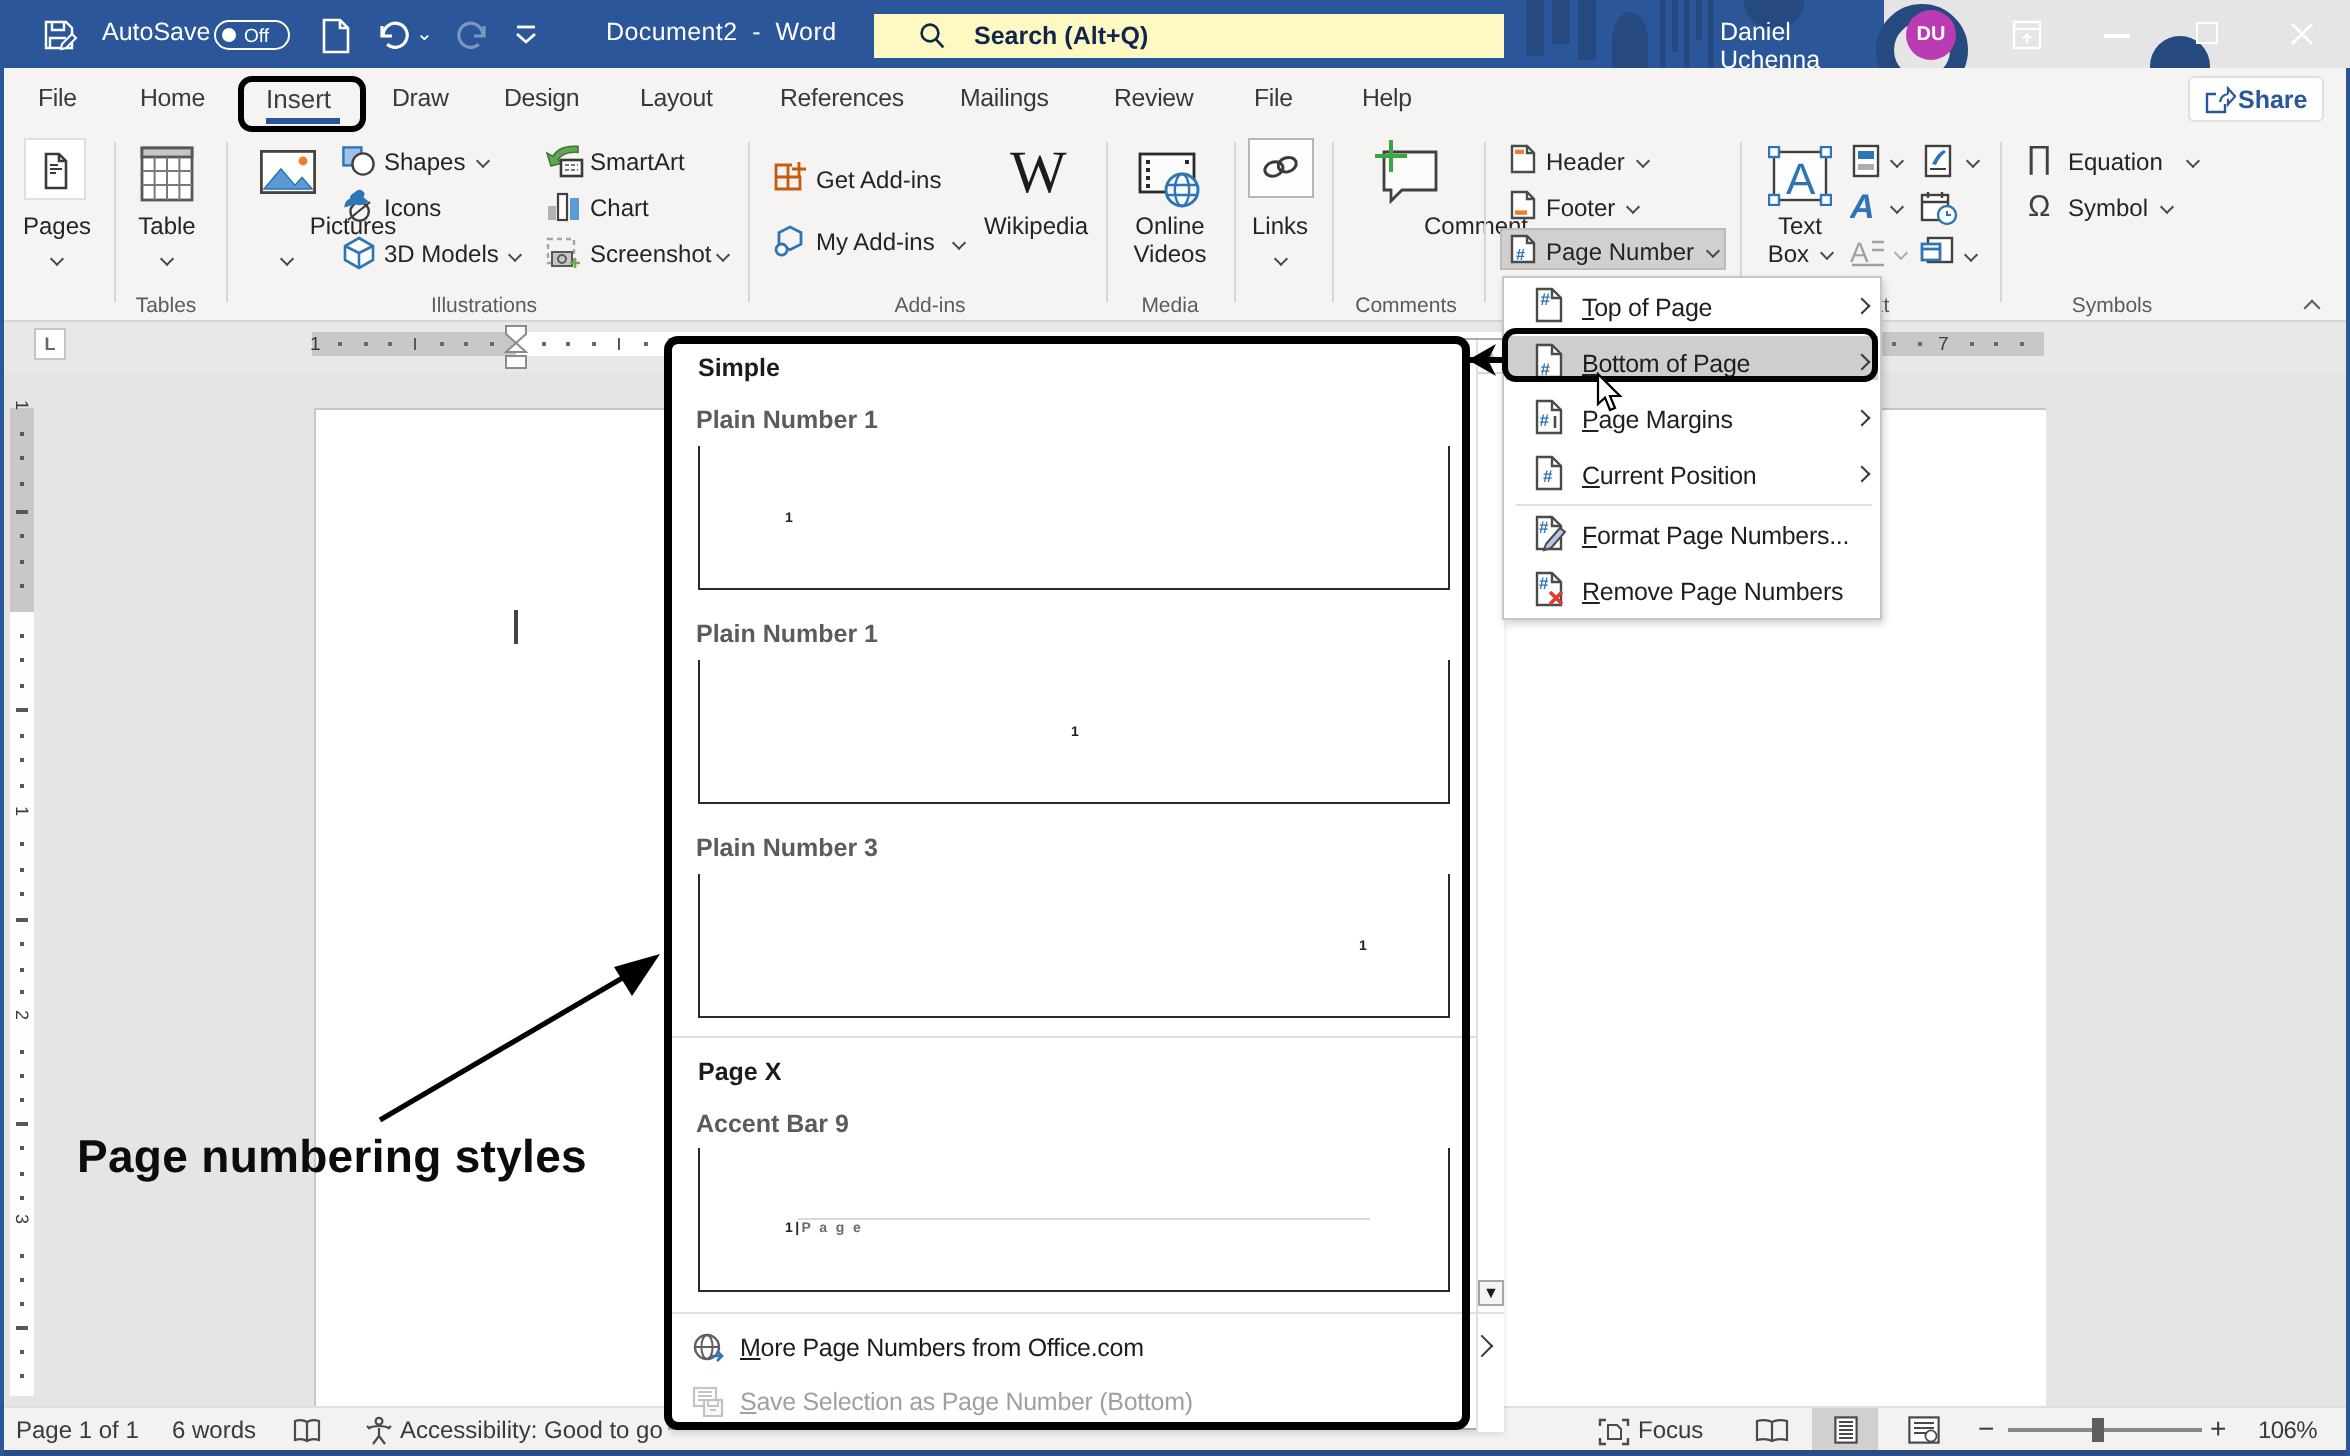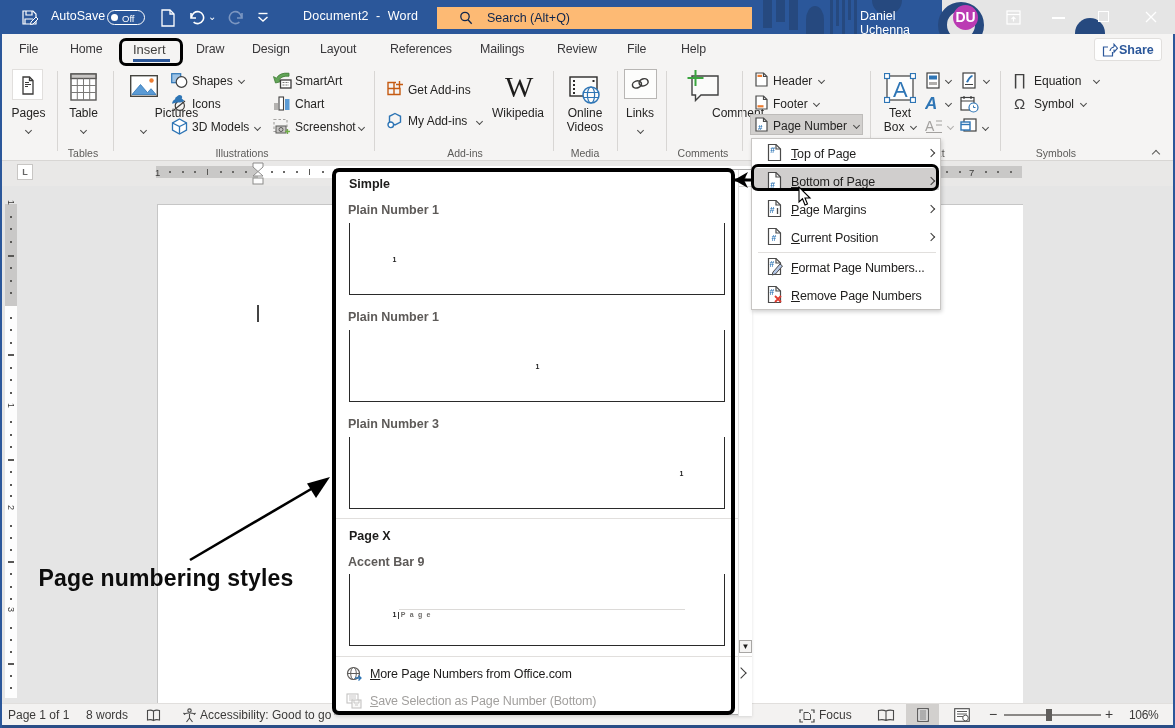--- a/index.html
+++ b/index.html
@@ -2,25 +2,25 @@
 <html><head>
 <meta charset="utf-8">
 <style>
   * { margin:0; padding:0; box-sizing:border-box; }
   html,body { width:1175px; height:728px; overflow:hidden; }
   body { font-family:"Liberation Sans", sans-serif; position:relative; background:#e5e5e5; }
   .abs { position:absolute; }
   
   #titlebar { left:0; top:0; width:942px; height:34px; background:#2b579a; color:#fff; }
   .tbdeco { position:absolute; background:#26497f; }
-  #searchbox { position:absolute; left:437px; top:7px; width:315px; height:22px; background:#fdba74; }
+  #searchbox { position:absolute; left:437px; top:7px; width:315px; height:22px; background:#fef9c3;font-weight:bold; }
   #searchbox span { position:absolute; left:50px; top:4px; font-size:12.5px; color:#10264d; }
   #doctitle { position:absolute; left:303px; top:9px; font-size:12.5px; color:#fff; letter-spacing:.2px;}
   #autosave { position:absolute; left:51px; top:9px; font-size:12.5px; color:#fff; }
-  #du { position:absolute; left:953px; top:5px; width:25px; height:25px; border-radius:50%; background:#bb3bb3; color:#fff; font-size:14px; font-weight:bold; text-align:center; line-height:25px; }
+  #du { position:absolute; left:953px; top:5px; width:25px; height:25px; border-radius:50%; background:#bb3bb3; color:#fff; font-size:10px; font-weight:bold; text-align:center; line-height:25px; }
   #dname { position:absolute; left:860px; top:9px; font-size:12.5px; color:#fff; }
   
   #tabrow { left:0; top:34px; width:1175px; height:30px; background:#f5f4f3; }
   .tab { position:absolute; top:8px; font-size:12.4px; color:#39383b; letter-spacing:-0.15px; }
   #instab { color:#3f3e3c; font-size:13px; letter-spacing:0; }
   #insul { position:absolute; left:133px; top:59px; width:37px; height:3px; background:#2b579a; }
   #sharebtn { position:absolute; left:1094px; top:38px; width:68px; height:23px; border:1px solid #e1dfdd; border-radius:3px; background:#fefefe; color:#2b579a; font-size:12.5px; font-weight:bold; }
   #sharebtn span { position:absolute; left:24px; top:4px; }
   
   #ribbon { left:0; top:64px; width:1175px; height:97px; background:#f5f4f3; border-bottom:1px solid #d8d6d4; }
@@ -425,21 +425,21 @@
     <div class="abs" style="left:5px;top:435px;width:2px;height:2px;background:#595856;"></div>
     <div class="abs" style="left:5px;top:447px;width:2px;height:2px;background:#595856;"></div>
     <div class="abs" style="left:3px;top:459px;width:6px;height:1.5px;background:#595856;"></div>
     <div class="abs" style="left:5px;top:471px;width:2px;height:2px;background:#595856;"></div>
     <div class="abs" style="left:5px;top:483px;width:2px;height:2px;background:#595856;"></div>
   </div>
   <div id="cursor"></div>
 </div>
 <div class="abs" id="statusbar">
   <span class="sitem" style="left:8px;">Page 1 of 1</span>
-  <span class="sitem" style="left:86px;">8 words</span>
+  <span class="sitem" style="left:86px;">6 words</span>
   <svg class="abs" style="left:146px;top:5px;" width="15" height="13" viewBox="0 0 15 13">
     <path d="M7.5 2 Q5 0.5 1.5 1.5 V11 Q5 10 7.5 11.5 Q10 10 13.5 11 V1.5 Q10 .5 7.5 2 z M7.5 2 V11.5" fill="none" stroke="#4a4a4a" stroke-width="1.1"></path>
   </svg>
   <svg class="abs" style="left:182px;top:4px;" width="15" height="15" viewBox="0 0 15 15">
     <circle cx="7.5" cy="2.6" r="1.7" fill="none" stroke="#4a4a4a" stroke-width="1.1"></circle>
     <path d="M2 6 Q7.5 4 13 6 M7.5 6 v4 M7.5 10 l-3 4 M7.5 10 l3 4" fill="none" stroke="#4a4a4a" stroke-width="1.1"></path>
     <path d="M1.5 5 l1.5 1.5 M13.5 5 l-1.5 1.5" stroke="#4a4a4a" stroke-width="1.1"></path>
   </svg>
   <span class="sitem" style="left:200px;">Accessibility: Good to go</span>
 

